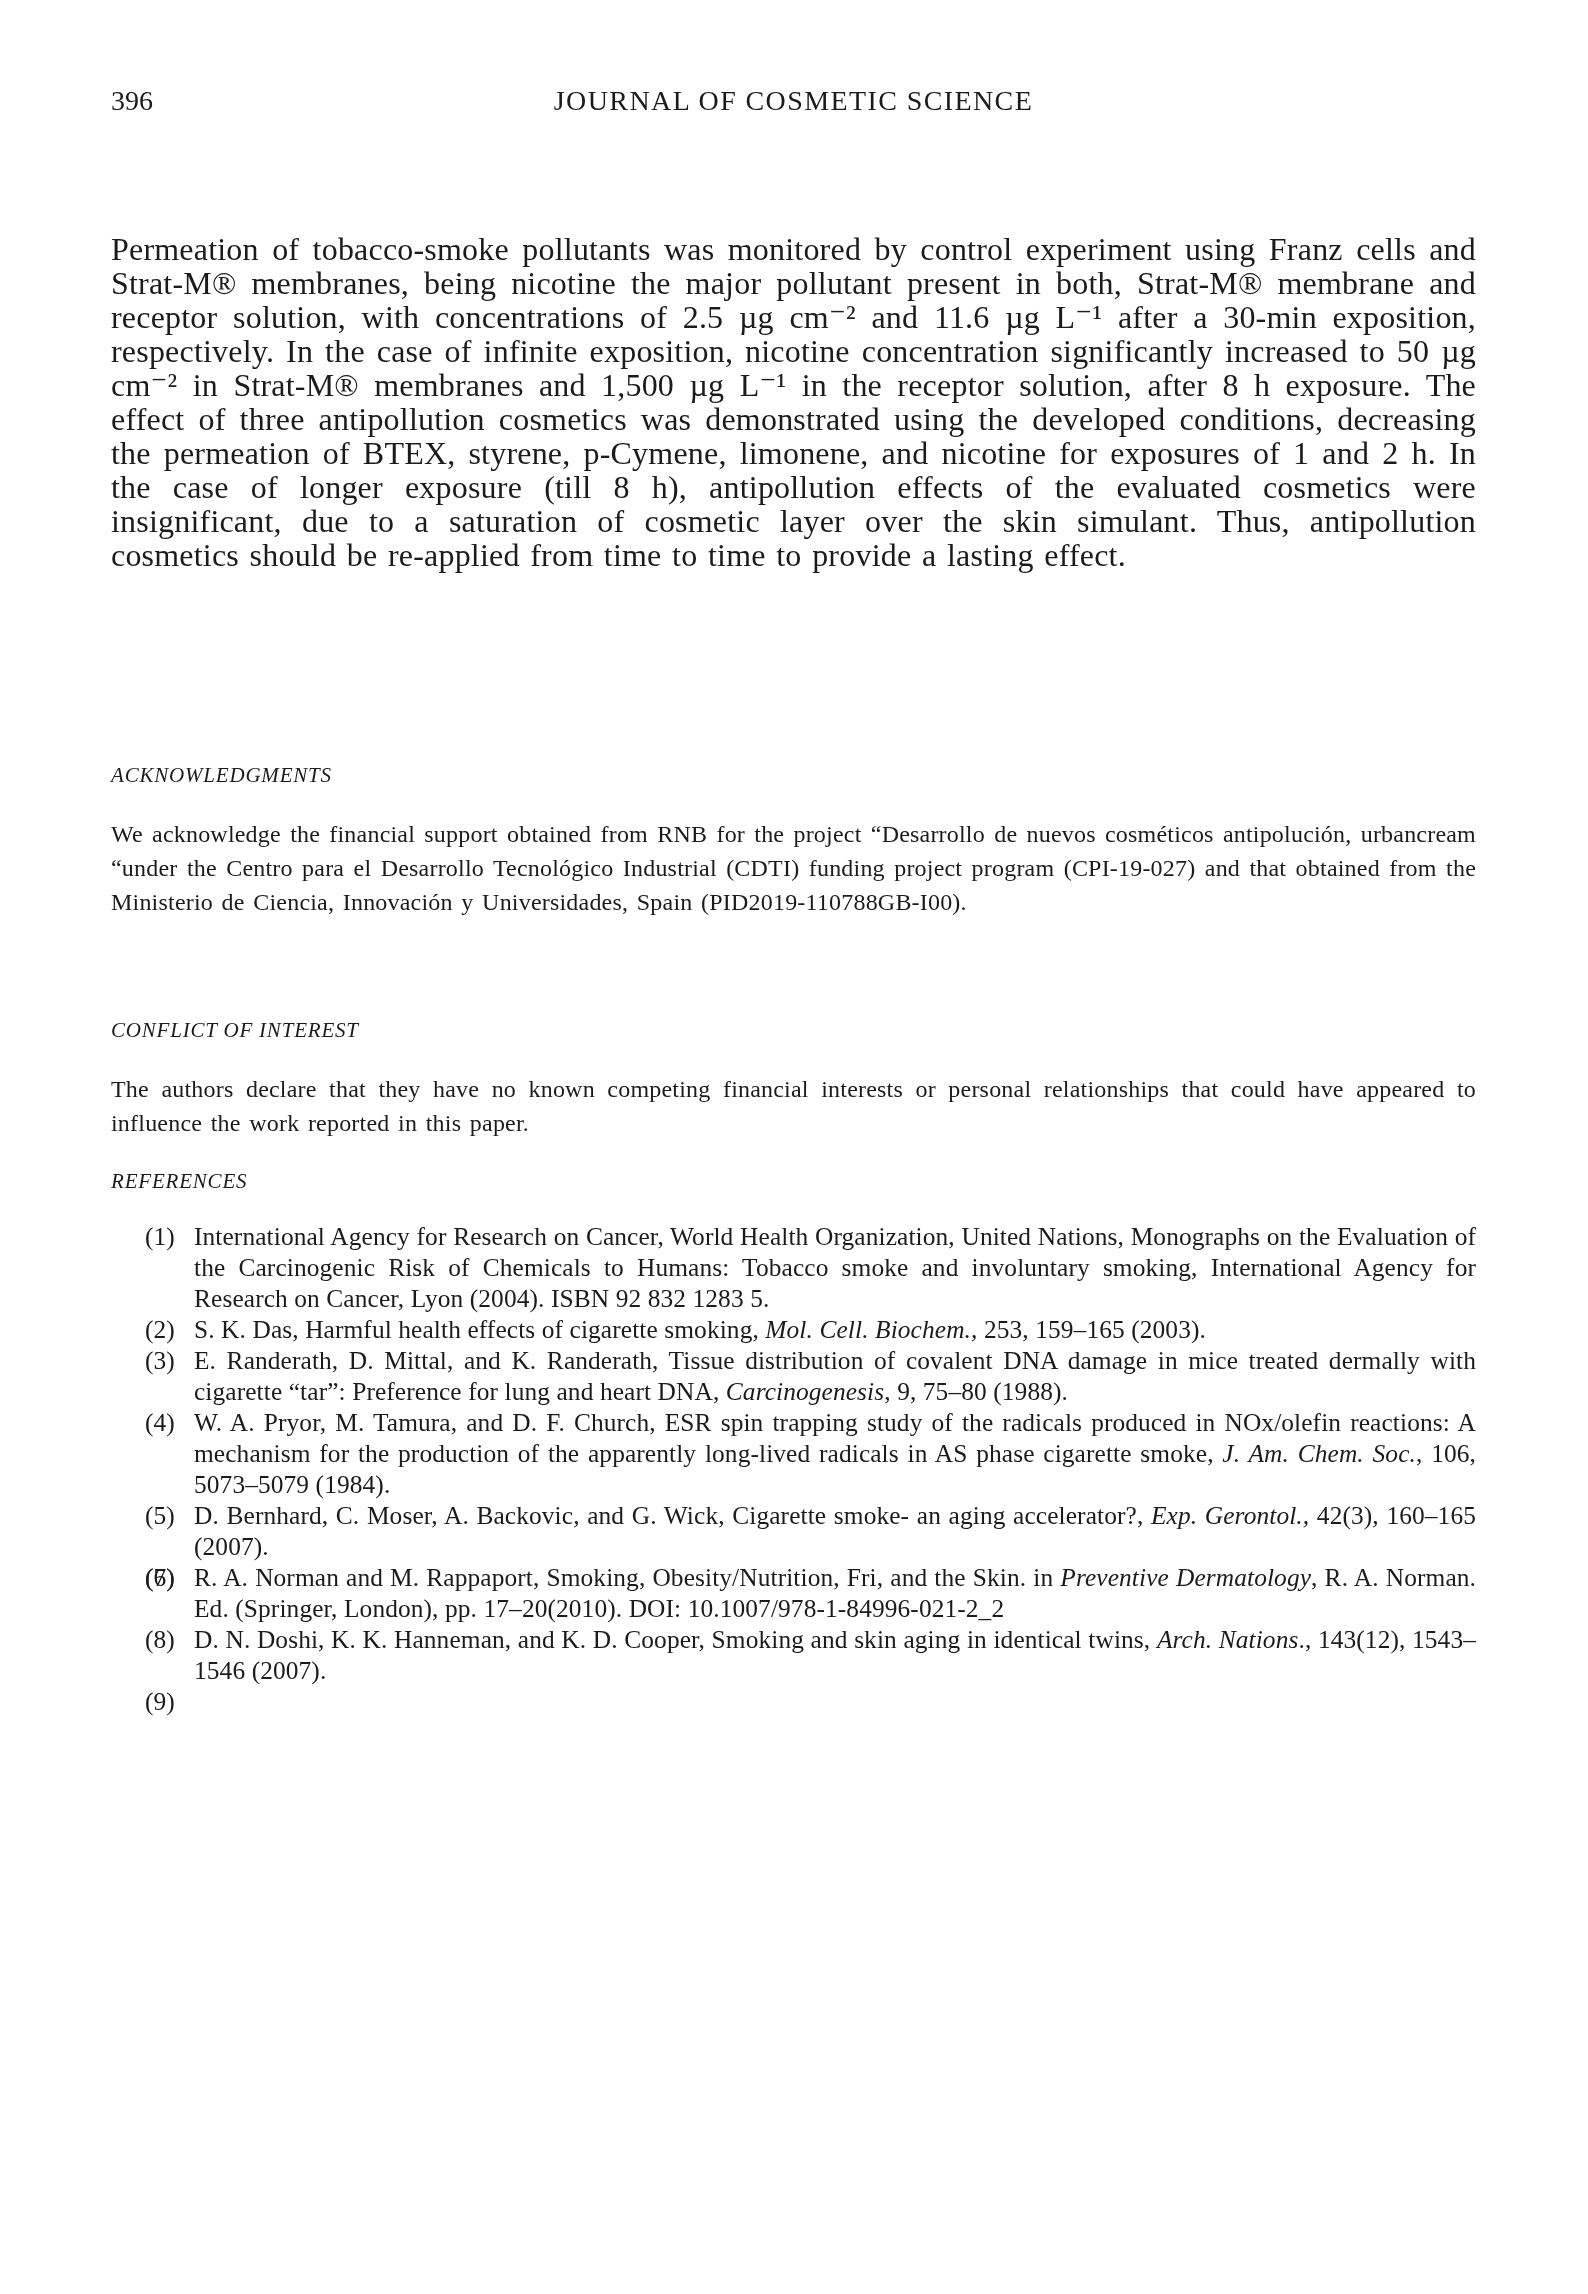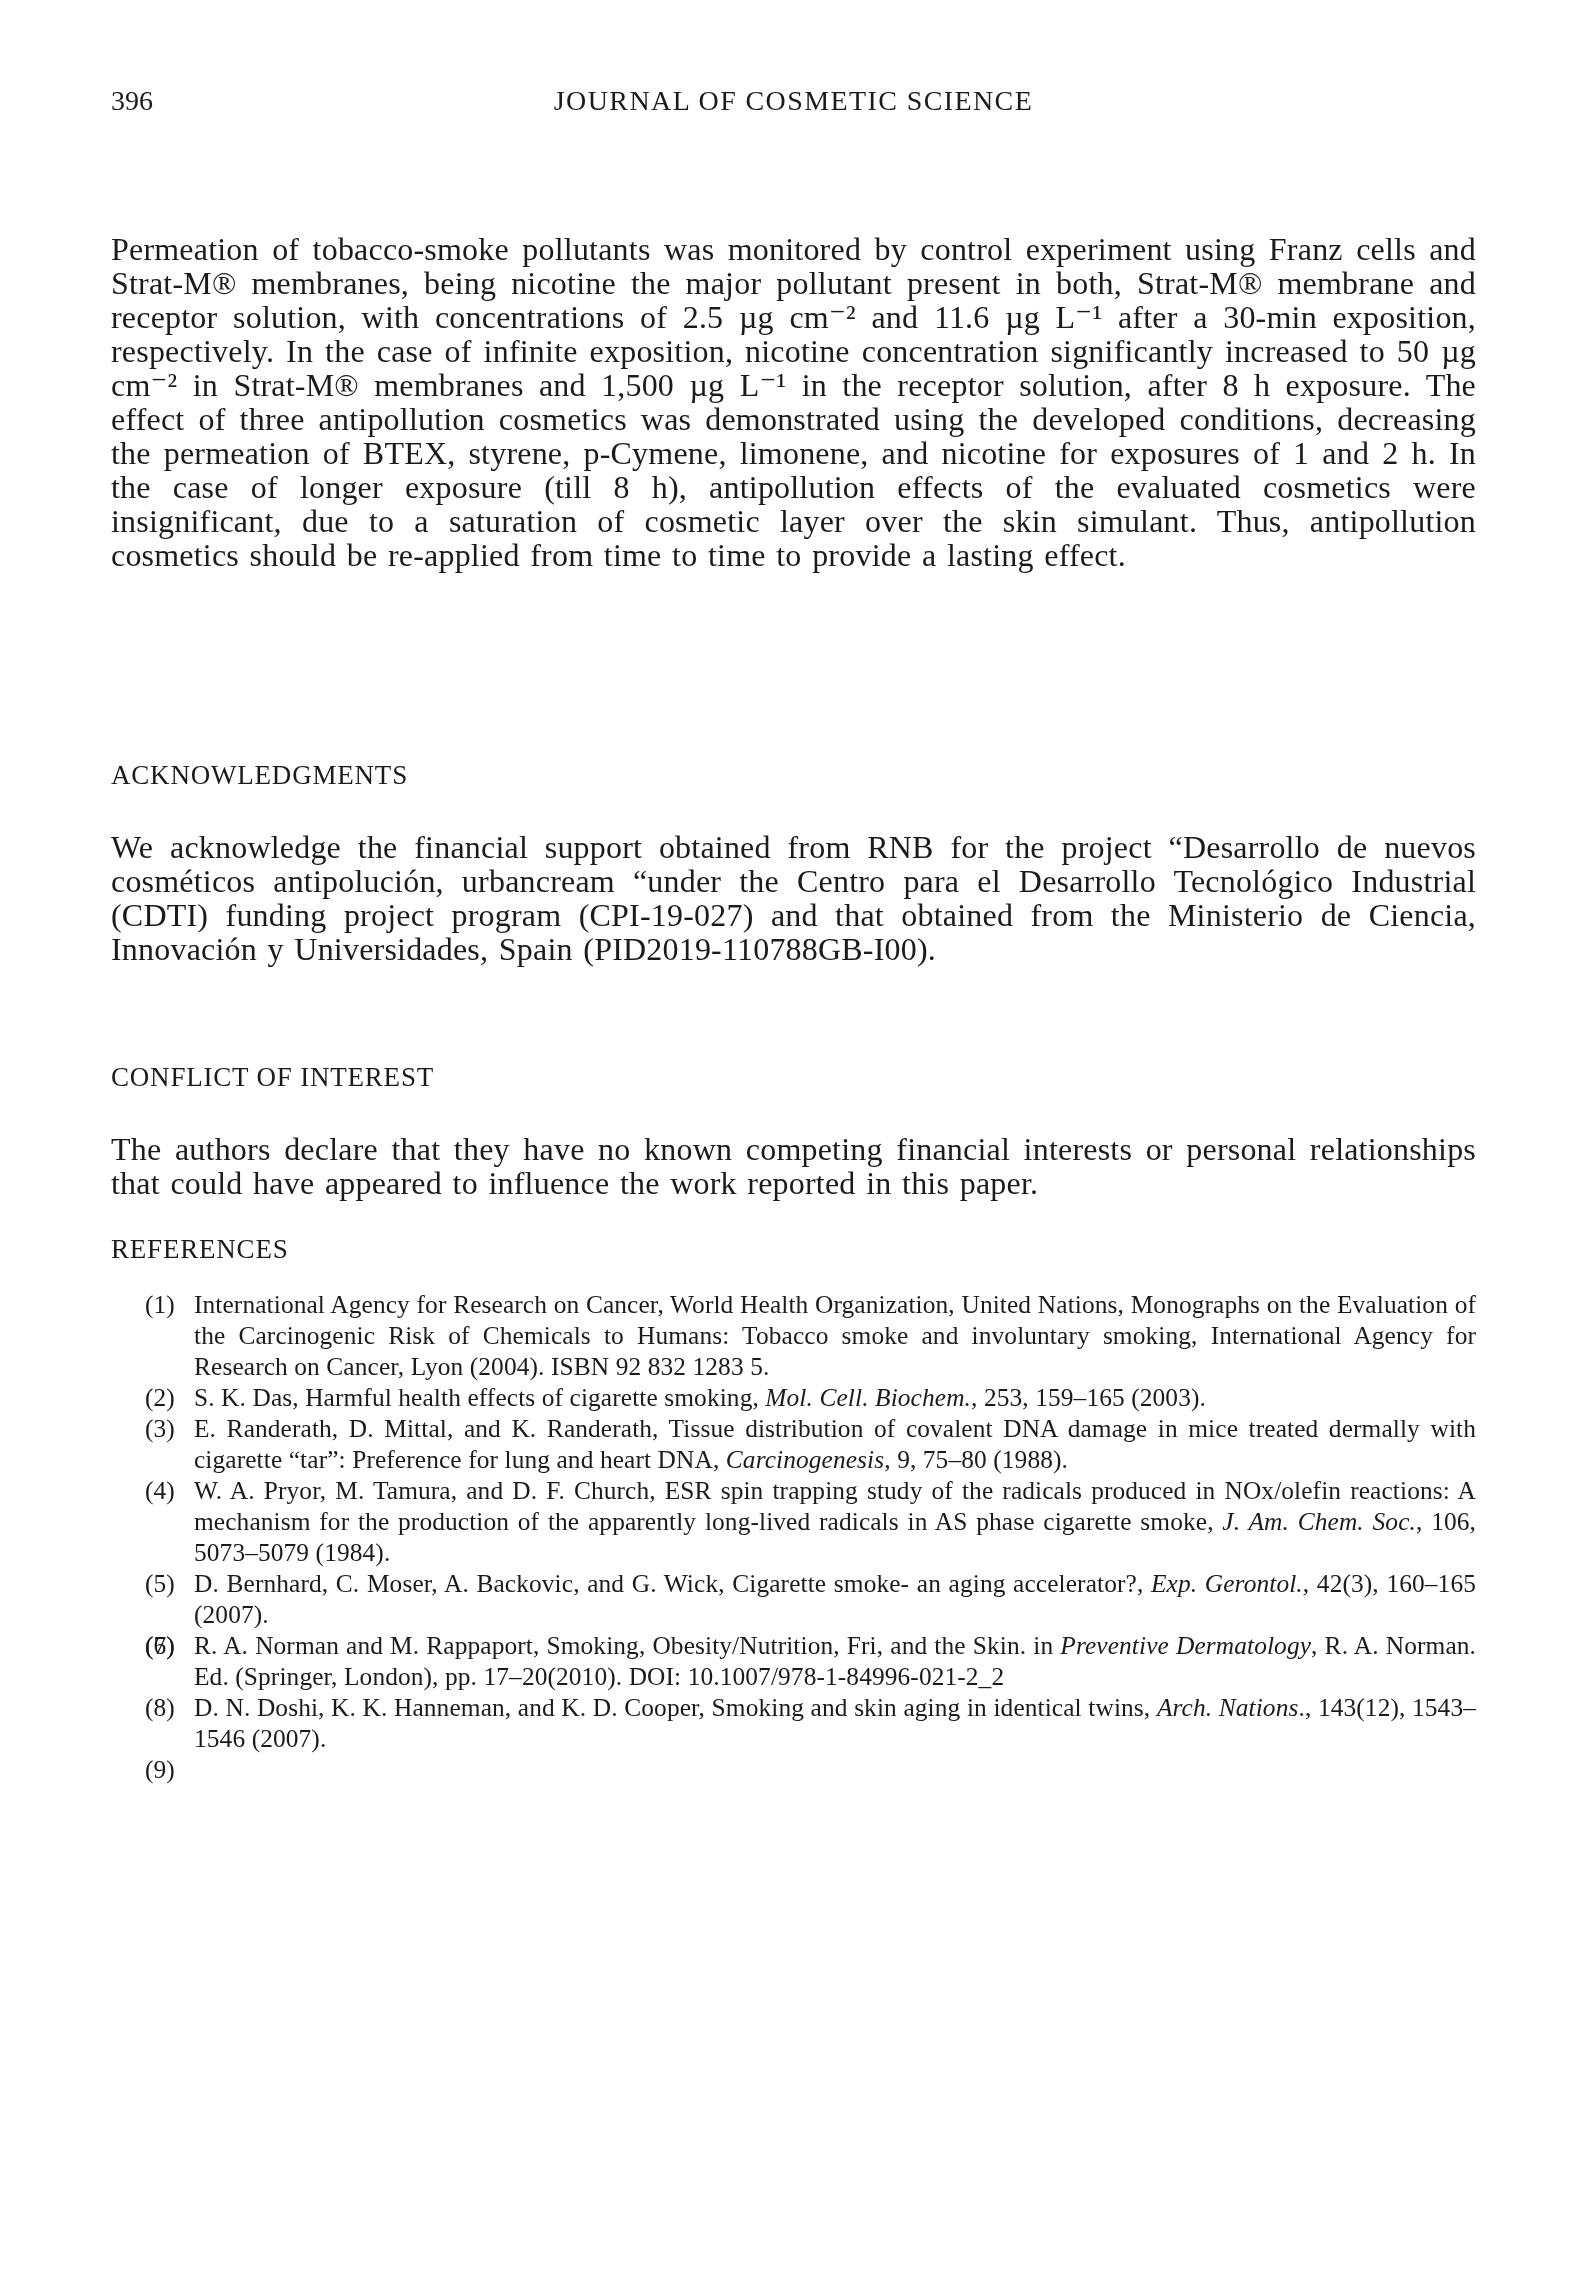--- a/index.html
+++ b/index.html
@@ -35,30 +35,31 @@
   }
   .abstract {
     margin-top: 111px;
     font-size: 32px;
     line-height: 34px;
     text-align: justify;
     letter-spacing: 0.2px;
     word-spacing: 2.4px;
   }
   .section-heading {
-    font-size: 27px;
+    font-size: 21px;
     letter-spacing: 0.8px;
     line-height: 34px;
+    font-style: italic;
   }
   .heading-ack { margin-top: 186px; }
   .heading-coi { margin-top: 94px; }
   .heading-ref { }
   .section-paragraph {
-    margin-top: 38px;
-    font-size: 32px;
+    margin-top: 25px;
+    font-size: 24px;
     line-height: 34px;
     text-align: justify;
     letter-spacing: 0.2px;
     word-spacing: 2.4px;
   }
   .references-list {
     margin-top: 22.6px;
     font-size: 25.4px;
     line-height: 31px;
   }

